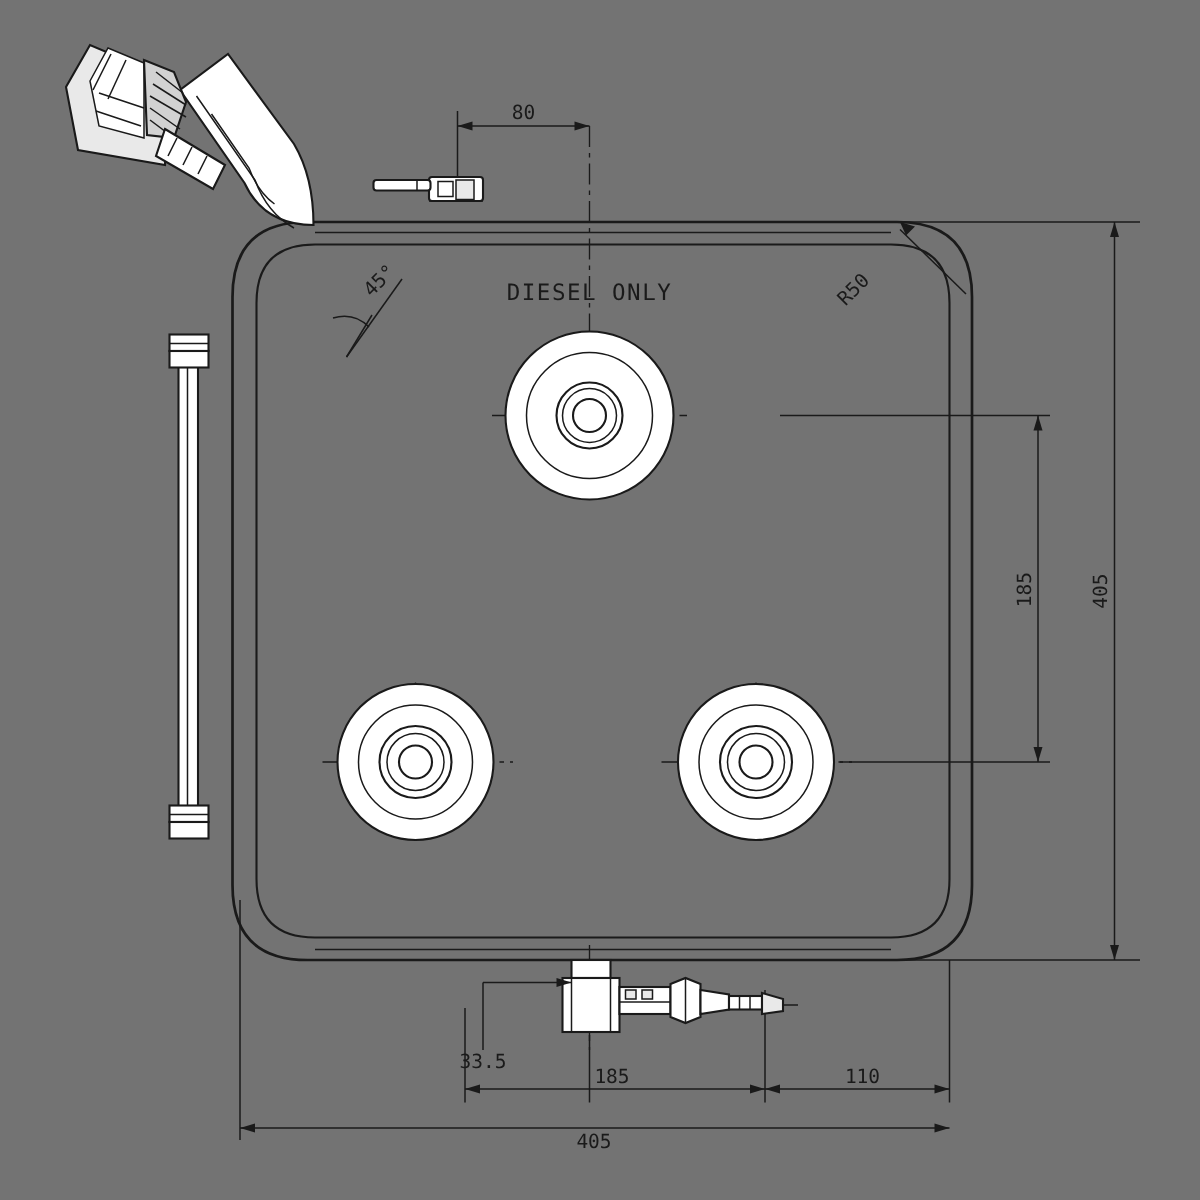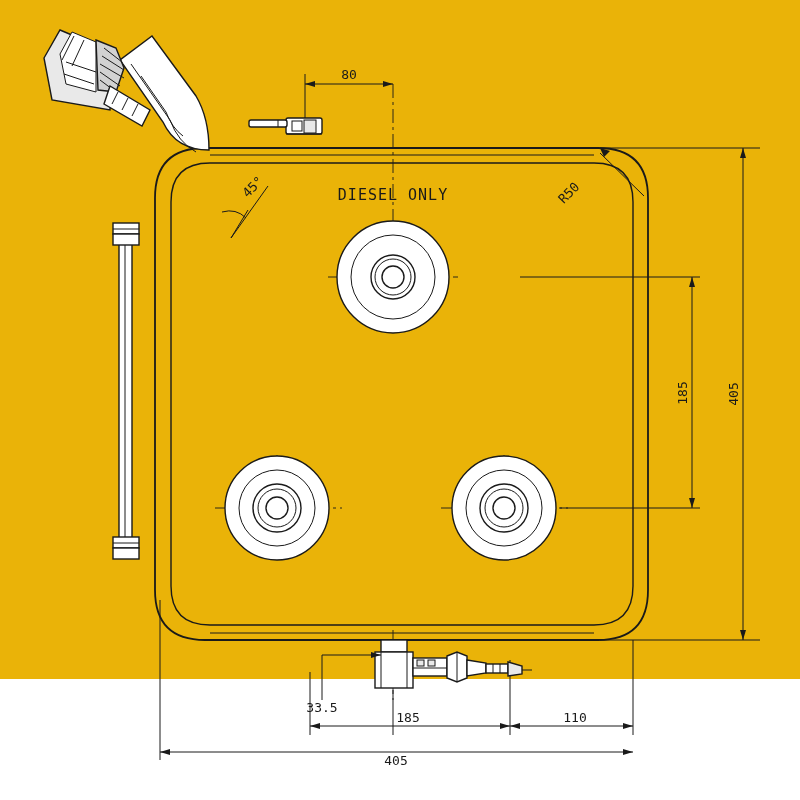--- a/index.html
+++ b/index.html
@@ -9,22 +9,22 @@
   }
   body {
     width: 800px;
     height: 800px;
     font-family: "DejaVu Sans Mono", monospace;
     overflow: hidden;
   }
   #stage {
     position: relative;
     width: 800px;
-    height: 679px;
-    background: #eab308;
+    height: 800px;
+    background: #737373;
   }
   #drawing {
     position: absolute;
     left: 0;
     top: 0;
   }
   .dimtext {
     font-family: "DejaVu Sans Mono", monospace;
     font-size: 13px;
     fill: #1a1a1a;

